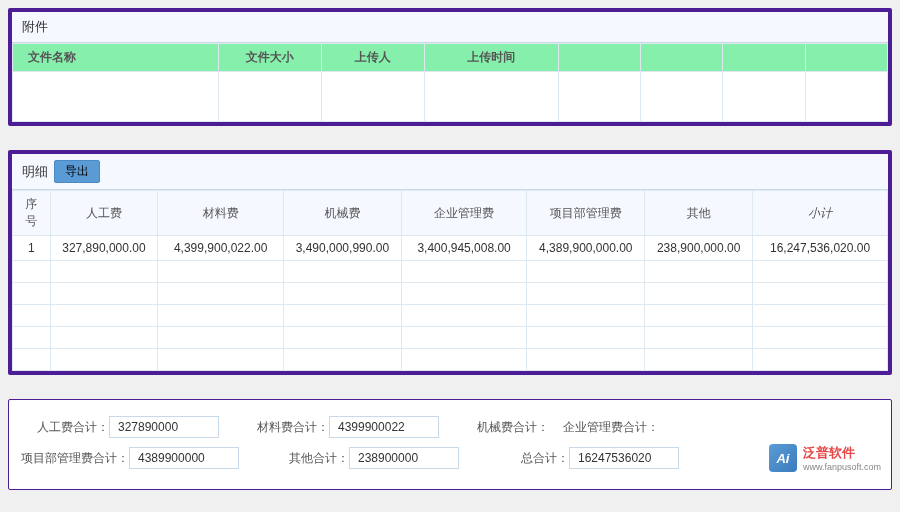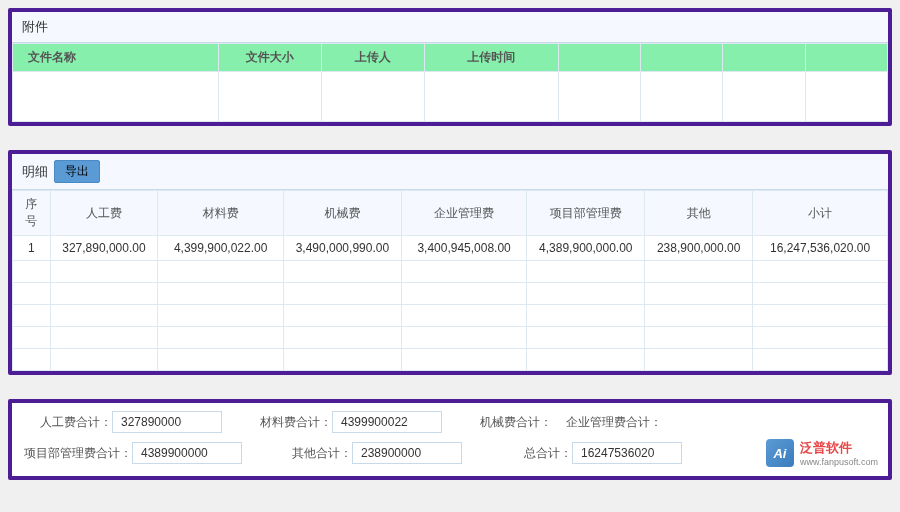--- a/index.html
+++ b/index.html
@@ -79,22 +79,22 @@
     .detail-table td:first-child {
       text-align: center;
     }
 
     .empty-rows td {
       height: 22px;
     }
 
     .summary-section {
       background: #fff;
-      border: 4px solid #4c1d95;
-      padding: 8px 10px;
+      border: 1px solid #4c1d95;
+      padding: 16px 10px;
       border-radius: 2px;
     }
 
     .summary-row {
       display: flex;
       align-items: center;
       margin-bottom: 6px;
       font-size: 12px;
     }
 
@@ -199,21 +199,21 @@
   <table class="detail-table">
     <thead>
       <tr>
         <th style="width:40px;">序号</th>
         <th style="width:110px;">人工费</th>
         <th style="width:130px;">材料费</th>
         <th style="width:120px;">机械费</th>
         <th style="width:130px;">企业管理费</th>
         <th style="width:120px;">项目部管理费</th>
         <th style="width:110px;">其他</th>
-        <th style="width:140px;">小计</th>
+        <th style="width:140px;font-style:italic;">小计</th>
       </tr>
     </thead>
     <tbody>
       <tr>
         <td style="text-align:center;">1</td>
         <td>327,890,000.00</td>
         <td>4,399,900,022.00</td>
         <td>3,490,000,990.00</td>
         <td>3,400,945,008.00</td>
         <td>4,389,900,000.00</td>

